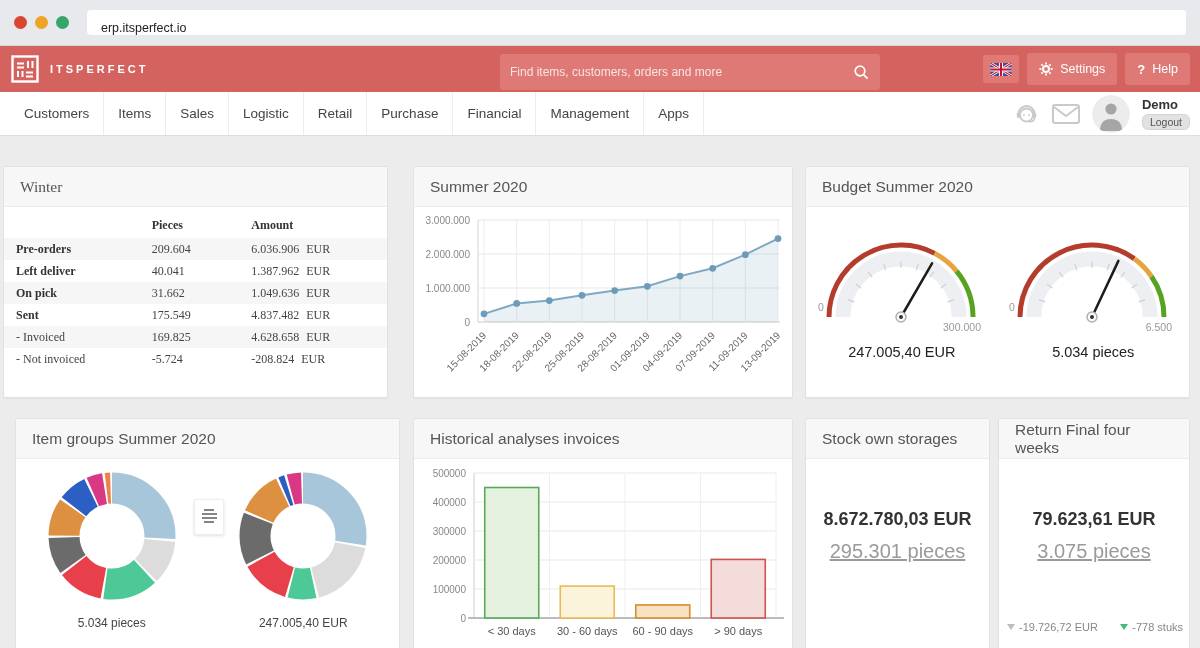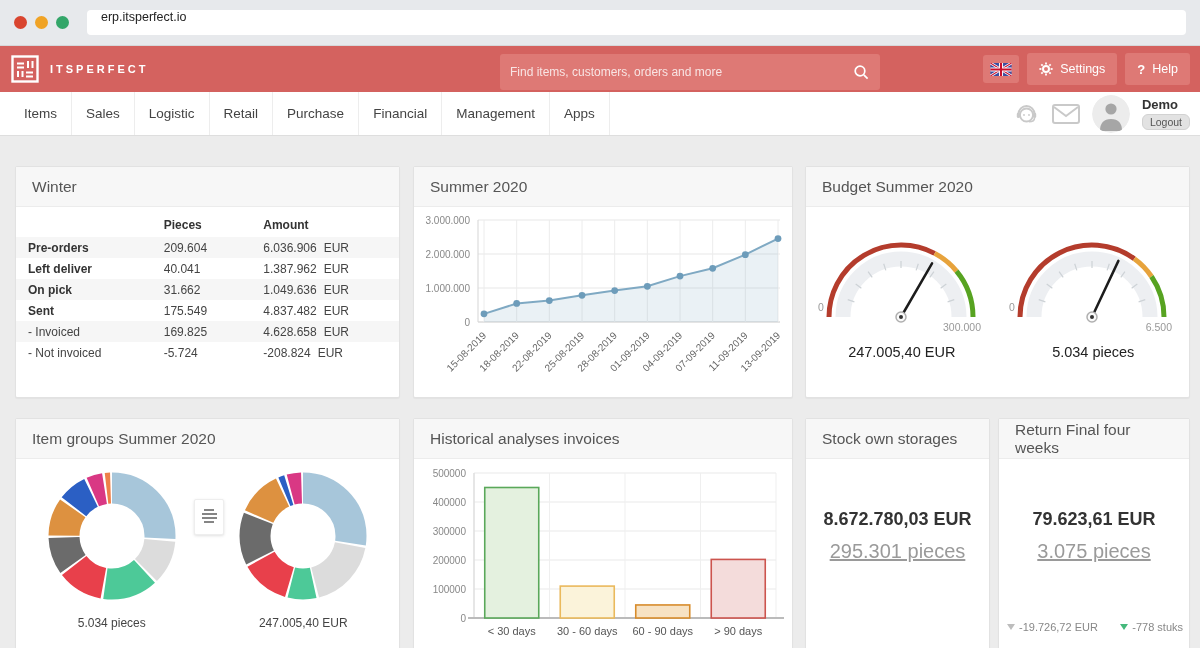--- a/index.html
+++ b/index.html
@@ -4,21 +4,21 @@
 <style>
   * { margin:0; padding:0; box-sizing:border-box; }
   html,body { width:1200px; height:648px; overflow:hidden; }
   body { font-family:"Liberation Sans",sans-serif; background:#ececec; position:relative; }
 
   
   .chrome { height:46px; background:#e7e9ec; border-bottom:1px solid #d6d8da; display:flex; align-items:center; padding:0 14px; }
   .lights { display:flex; gap:8px; margin-right:18px; }
   .light { width:13px; height:13px; border-radius:50%; }
   .light.red { background:#d9452f; } .light.yellow { background:#f0a325; } .light.green { background:#33a669; }
-  .urlbar { flex:1; height:25px; background:#fff; border-radius:4px; display:flex; align-items:flex-start; padding:0 14px; font-size:12.5px; color:#222; }
+  .urlbar { flex:1; height:25px; background:#fff; border-radius:4px; display:flex; align-items:flex-end; padding:0 14px; font-size:12.5px; color:#222; }
 
   
   .appbar { height:46px; background:#d4625f; display:flex; align-items:center; padding:0 10px; position:relative; }
   .logo { width:30px; height:30px; margin:0 10px 0 0; display:flex; align-items:center; justify-content:center; }
   .brand { color:#fff; font-size:11px; font-weight:bold; letter-spacing:3px; }
   .search { position:absolute; left:500px; top:8px; width:380px; height:36px; background:#de7975; border-radius:3px; display:flex; align-items:center; padding:0 10px; }
   .search input { flex:1; background:transparent; border:none; outline:none; color:#fff; font-size:12px; font-family:"Liberation Sans",sans-serif; }
   .search input::placeholder { color:rgba(255,255,255,.8); }
   .appbar-right { margin-left:auto; display:flex; gap:8px; align-items:center; }
   .flagbtn { width:36px; height:28px; background:#de7975; border-radius:3px; display:flex; align-items:center; justify-content:center; }
@@ -35,21 +35,21 @@
   .user { display:flex; flex-direction:column; align-items:flex-start; gap:2px; }
   .user-name { font-size:13px; font-weight:bold; color:#333; }
   .logout { font-size:10.5px; color:#555; background:#e2e2e2; border:1px solid #d2d2d2; border-radius:6px; padding:1px 7px; cursor:pointer; }
 
   
   .content { position:absolute; top:136px; left:0; right:0; bottom:0; background:#ececec; }
   .widget { position:absolute; background:#fff; border:1px solid #e2e2e2; border-radius:2px; box-shadow:0 1px 1px rgba(0,0,0,.04); }
   .widget-head { height:40px; background:#f7f7f7; border-bottom:1px solid #ececec; display:flex; align-items:center; padding:0 16px; font-size:15.5px; color:#555; }
   .widget-body { position:relative; }
 
-  #w-winter { left:15px; top:30px; width:385px; height:232px; }
+  #w-winter { left:3px; top:30px; width:385px; height:232px;font-family:Liberation Serif, serif; }
   #w-summer { left:413px; top:30px; width:380px; height:232px; }
   #w-budget { left:805px; top:30px; width:385px; height:232px; }
   #w-items  { left:15px; top:282px; width:385px; height:246px; }
   #w-hist   { left:413px; top:282px; width:380px; height:246px; }
   #w-stock  { left:805px; top:282px; width:185px; height:246px; }
   #w-return { left:998px; top:282px; width:192px; height:246px; }
 
   
   .wtable { width:100%; border-collapse:collapse; font-size:12px; color:#444; margin-top:6px; }
   .wtable th { text-align:left; font-size:12px; color:#333; padding:5px 6px; }
@@ -147,20 +147,21 @@
     </div>
     <div class="hbtn">
       <span class="qmark">?</span>
       <span>Help</span>
     </div>
   </div>
 </div>
 
 <nav class="navbar">
   <div class="nav-items">
+      <div class="nav-item">Customers</div>
       <div class="nav-item">Items</div>
       <div class="nav-item">Sales</div>
       <div class="nav-item">Logistic</div>
       <div class="nav-item">Retail</div>
       <div class="nav-item">Purchase</div>
       <div class="nav-item">Financial</div>
       <div class="nav-item">Management</div>
       <div class="nav-item">Apps</div>
     </div>
   <div class="nav-right">

